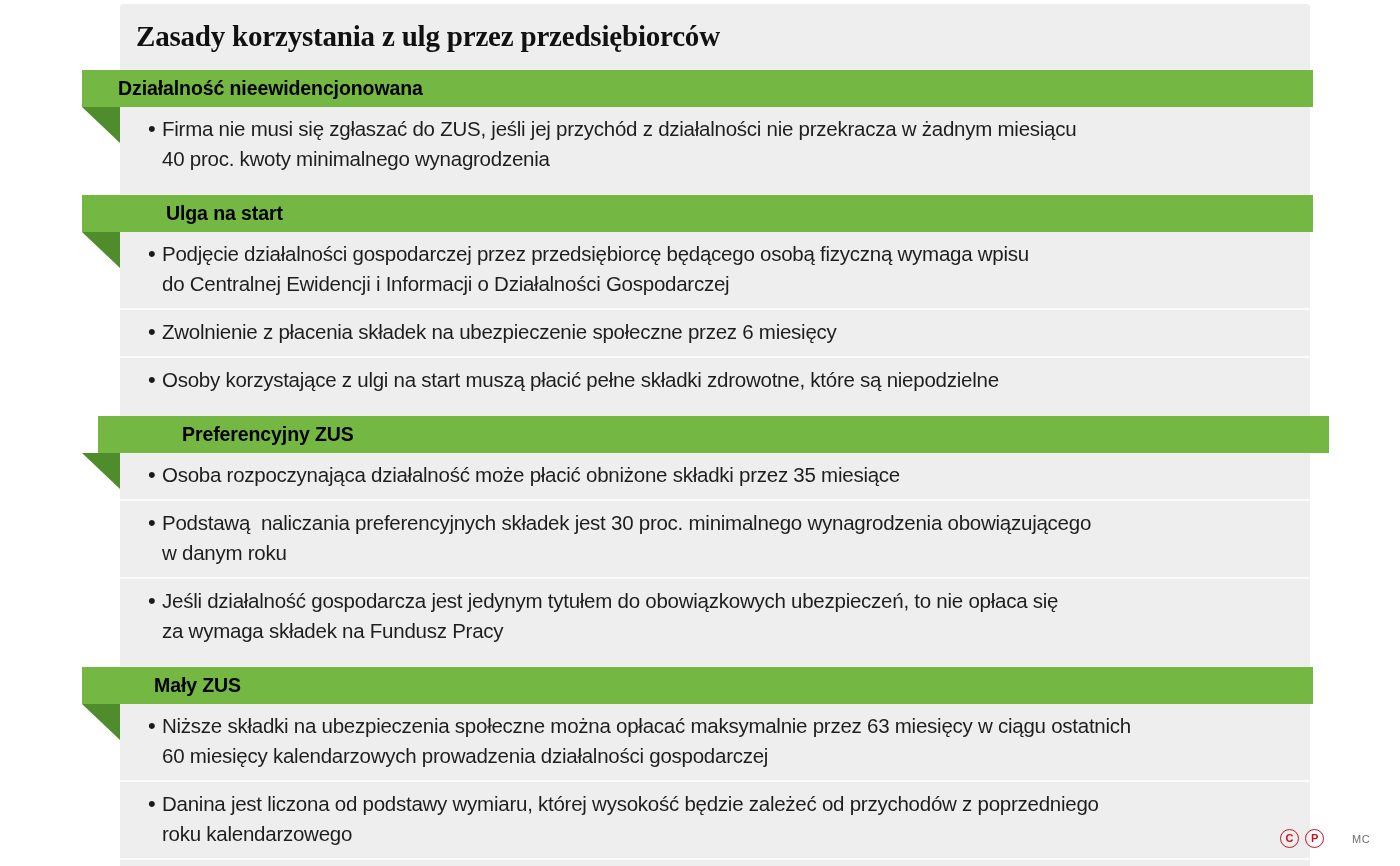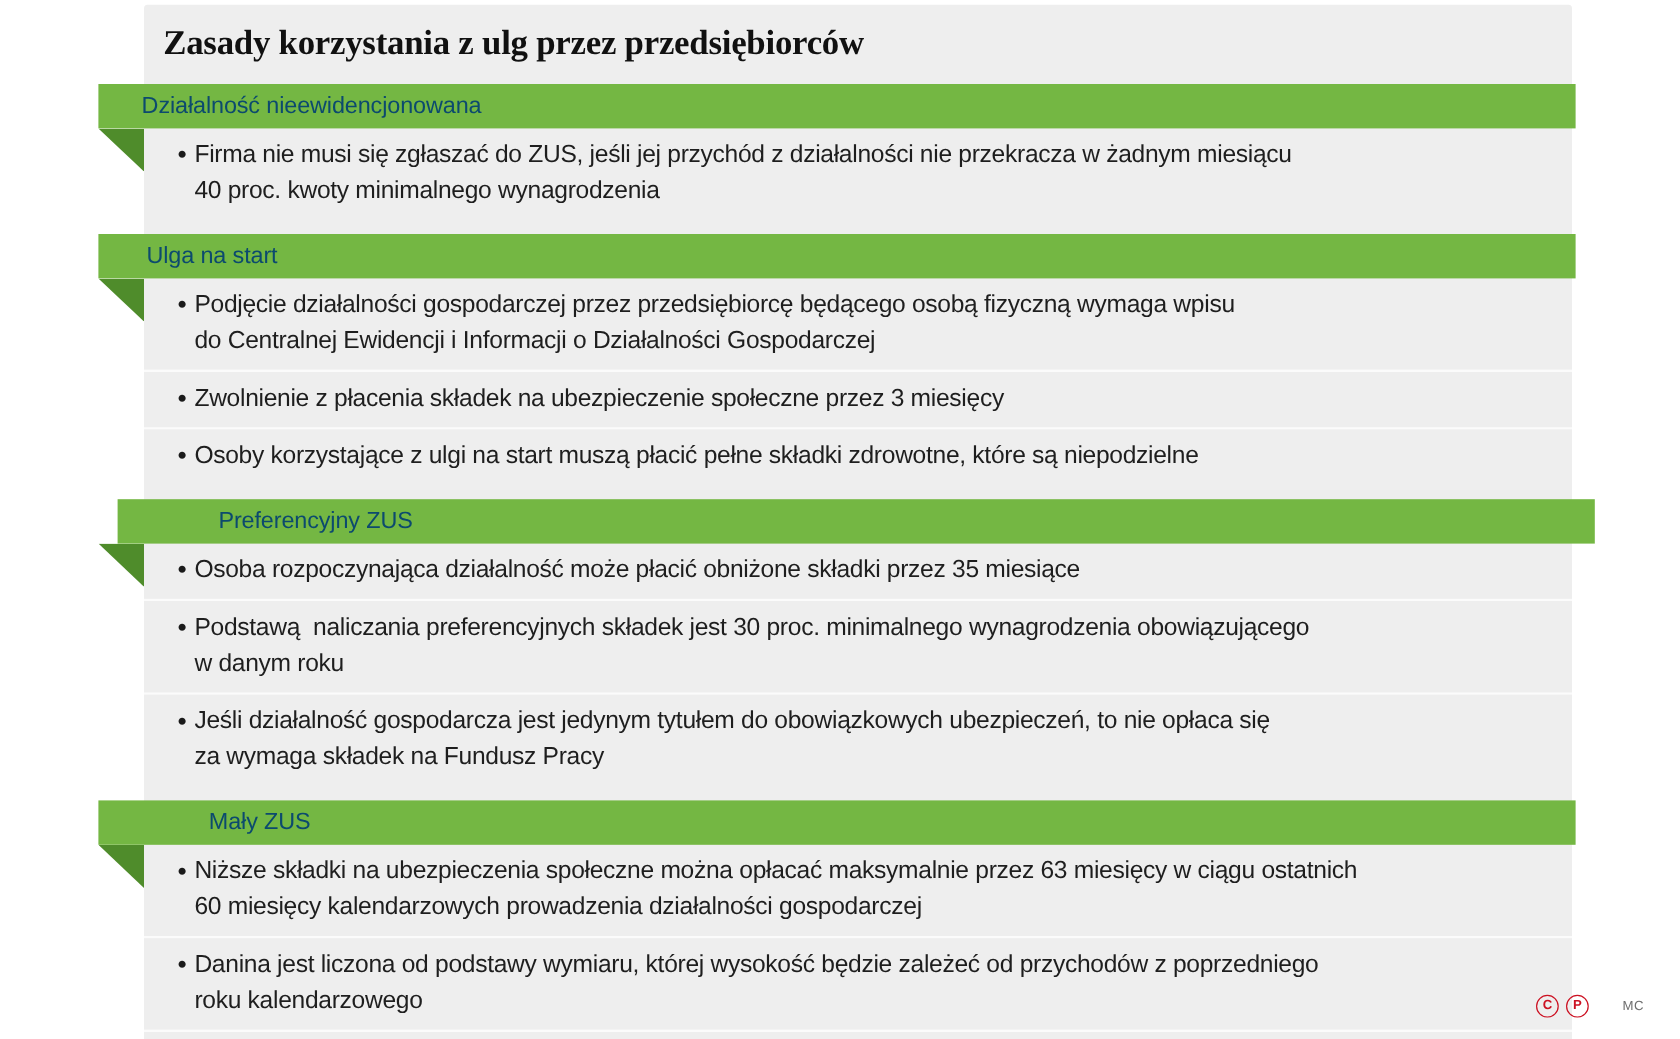--- a/index.html
+++ b/index.html
@@ -65,23 +65,23 @@
     left: 82px;
     width: 1231px;
     height: 37px;
     background: #74b743;
     display: flex;
     align-items: center;
     z-index: 3;
   }
   .banner-label {
     font-family: "Liberation Sans", sans-serif;
-    font-weight: normal;
+    font-weight: bold;
     font-size: 19.5px;
-    color: #0c4a6e;
+    color: #000000;
     white-space: nowrap;
     letter-spacing: -0.1px;
   }
   
   .fold {
     position: absolute;
     left: 82px;
     width: 38px;
     height: 36px;
     z-index: 2;
@@ -186,39 +186,39 @@
             <div class="bullet-line">
               <span class="dot">•</span>
               <span class="btext">Firma nie musi się zgłaszać do ZUS, jeśli jej przychód z działalności nie przekracza w żadnym miesiącu
 40 proc. kwoty minimalnego wynagrodzenia</span>
             </div>
           </div>
         </div>
       </div>
       <div class="section" style="top: 195px; height: auto;">
         <div class="banner" style="top: 0px;">
-          <div class="banner-label" style="margin-left: 40px;">Ulga na start</div>
+          <div class="banner-label" style="margin-left: 84px;">Ulga na start</div>
         </div>
         <div class="fold" style="top: 37px;">
           <svg width="38" height="36" viewBox="0 0 38 36">
             <polygon points="0,0 38,0 38,36" fill="#4f8c2b"></polygon>
           </svg>
         </div>
         <div class="body-wrap" style="top: 37px;">
           <div class="bullet-row">
             <div class="bullet-line">
               <span class="dot">•</span>
               <span class="btext">Podjęcie działalności gospodarczej przez przedsiębiorcę będącego osobą fizyczną wymaga wpisu
 do Centralnej Ewidencji i Informacji o Działalności Gospodarczej</span>
             </div>
           </div>
           <div class="bullet-row">
             <div class="bullet-line">
               <span class="dot">•</span>
-              <span class="btext">Zwolnienie z płacenia składek na ubezpieczenie społeczne przez 3 miesięcy</span>
+              <span class="btext">Zwolnienie z płacenia składek na ubezpieczenie społeczne przez 6 miesięcy</span>
             </div>
           </div>
           <div class="bullet-row no-rule">
             <div class="bullet-line">
               <span class="dot">•</span>
               <span class="btext">Osoby korzystające z ulgi na start muszą płacić pełne składki zdrowotne, które są niepodzielne</span>
             </div>
           </div>
         </div>
       </div>
@@ -249,21 +249,21 @@
             <div class="bullet-line">
               <span class="dot">•</span>
               <span class="btext">Jeśli działalność gospodarcza jest jedynym tytułem do obowiązkowych ubezpieczeń, to nie opłaca się
 za wymaga składek na Fundusz Pracy</span>
             </div>
           </div>
         </div>
       </div>
       <div class="section" style="top: 667px; height: auto;">
         <div class="banner" style="top: 0px;">
-          <div class="banner-label" style="margin-left: 92px;">Mały ZUS</div>
+          <div class="banner-label" style="margin-left: 72px;">Mały ZUS</div>
         </div>
         <div class="fold" style="top: 37px;">
           <svg width="38" height="36" viewBox="0 0 38 36">
             <polygon points="0,0 38,0 38,36" fill="#4f8c2b"></polygon>
           </svg>
         </div>
         <div class="body-wrap" style="top: 37px;">
           <div class="bullet-row">
             <div class="bullet-line">
               <span class="dot">•</span>

